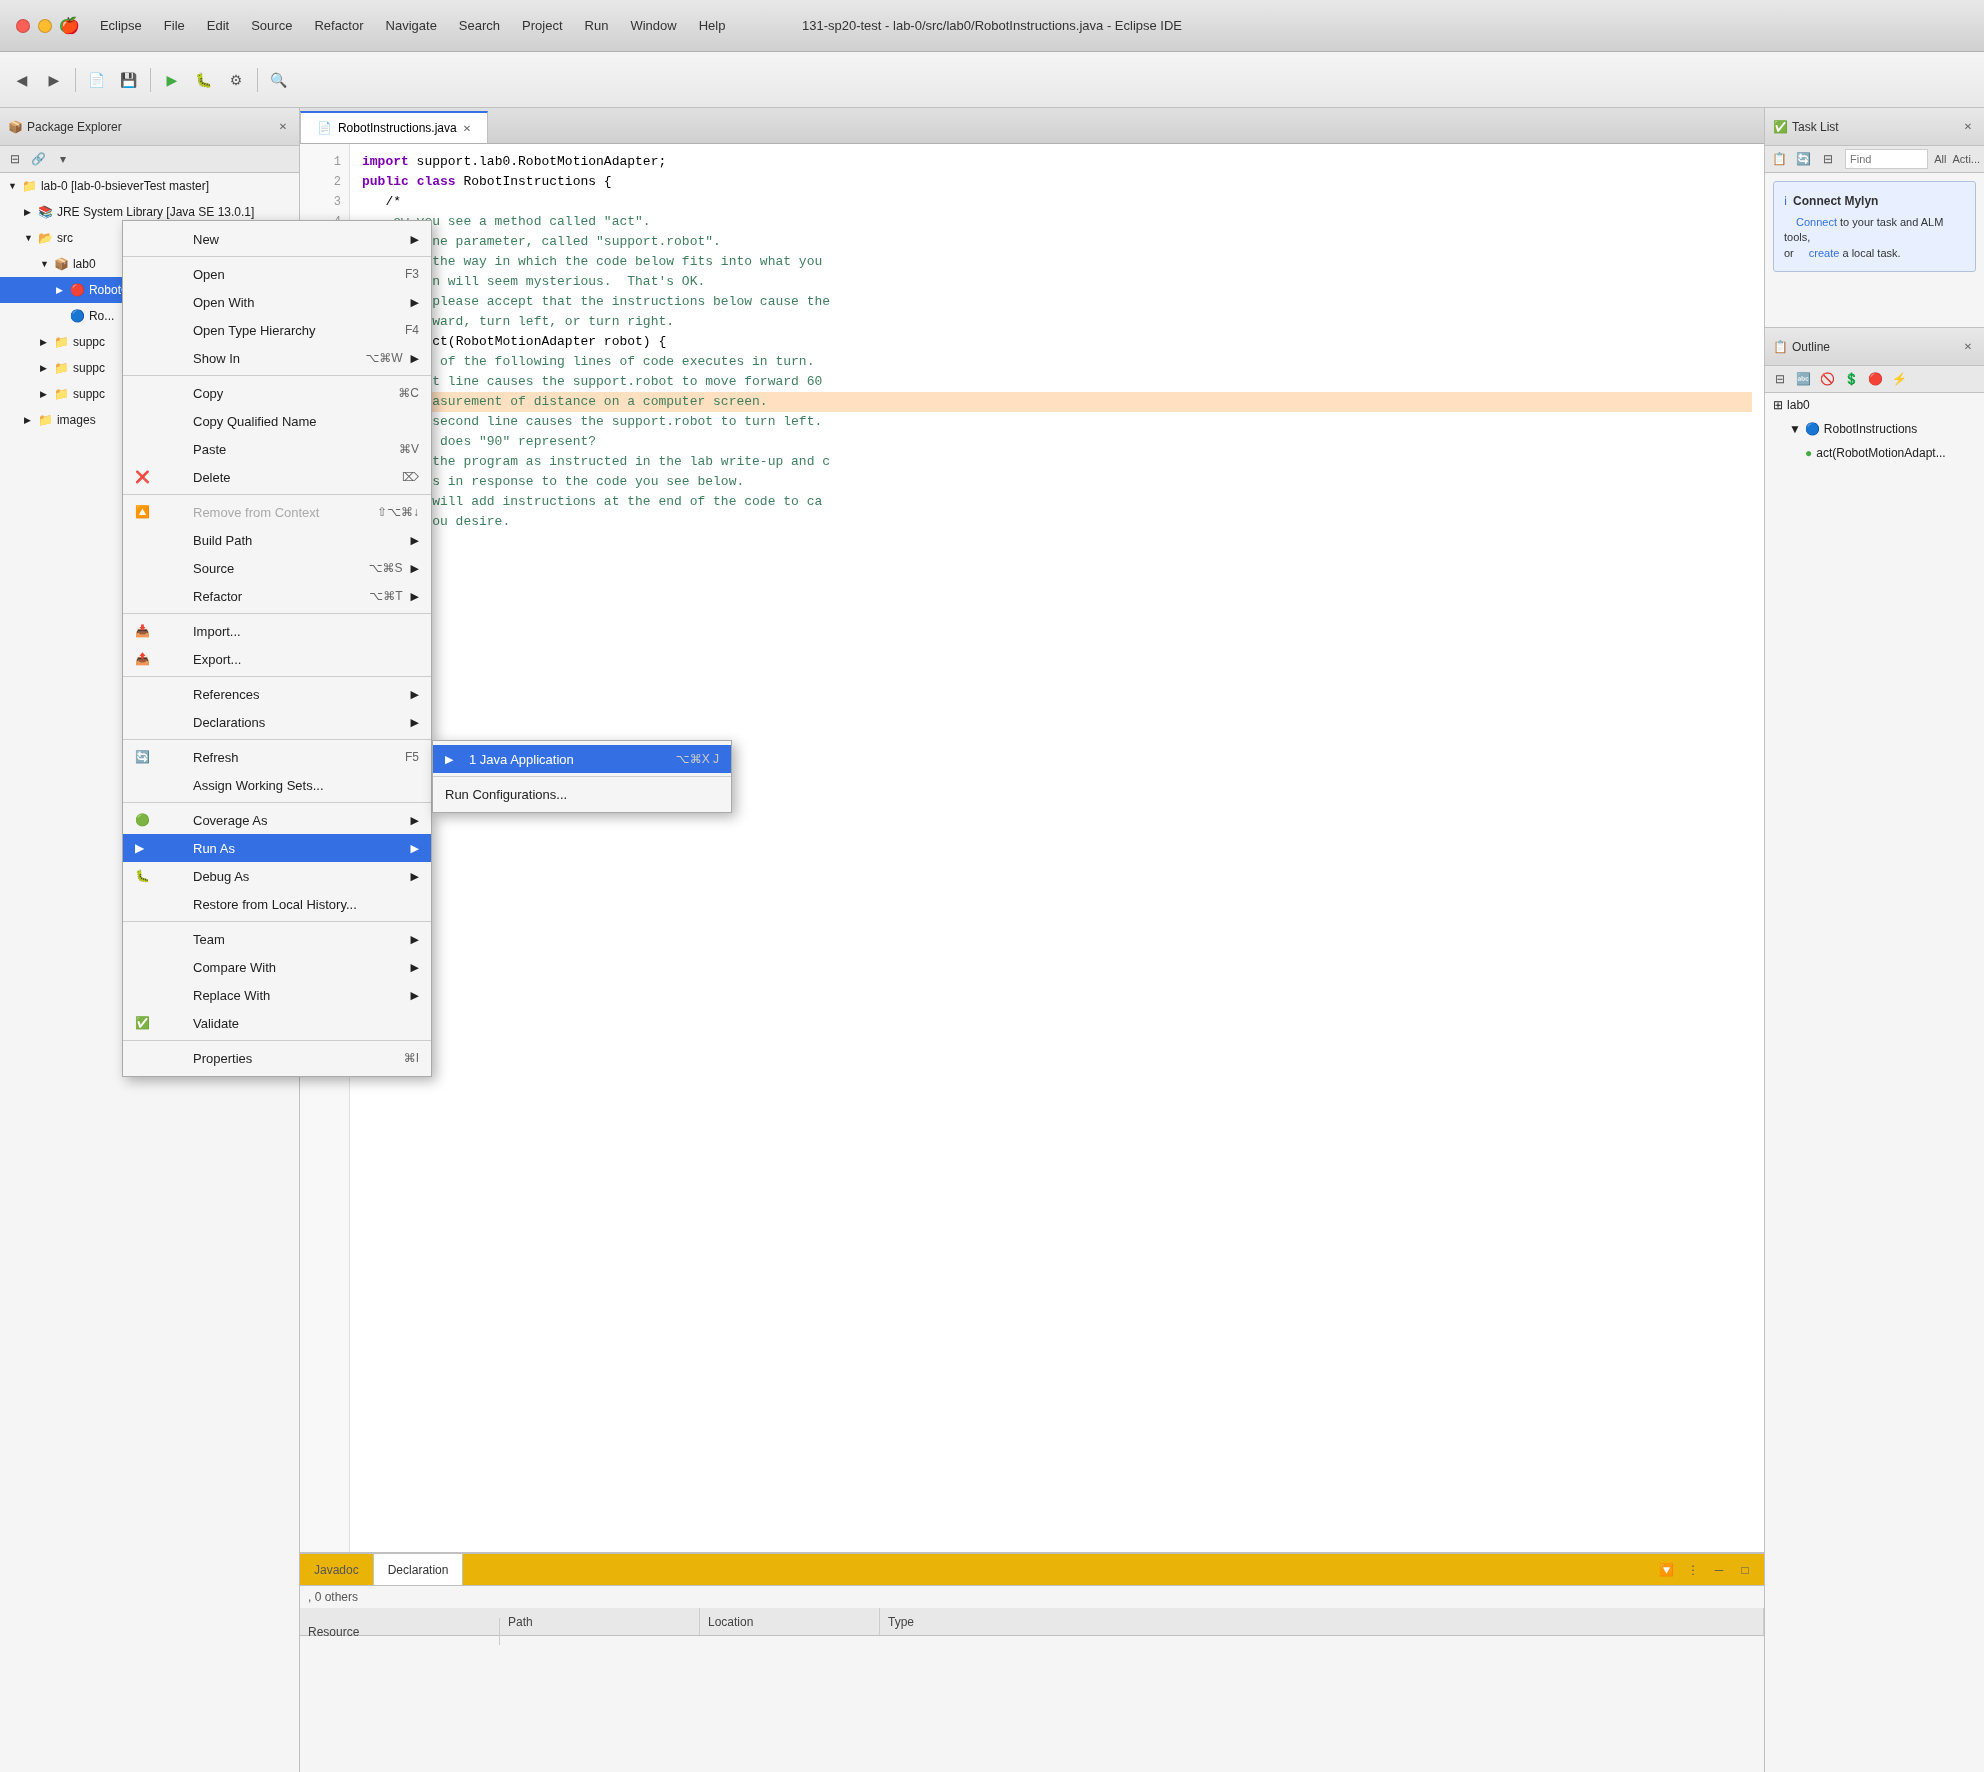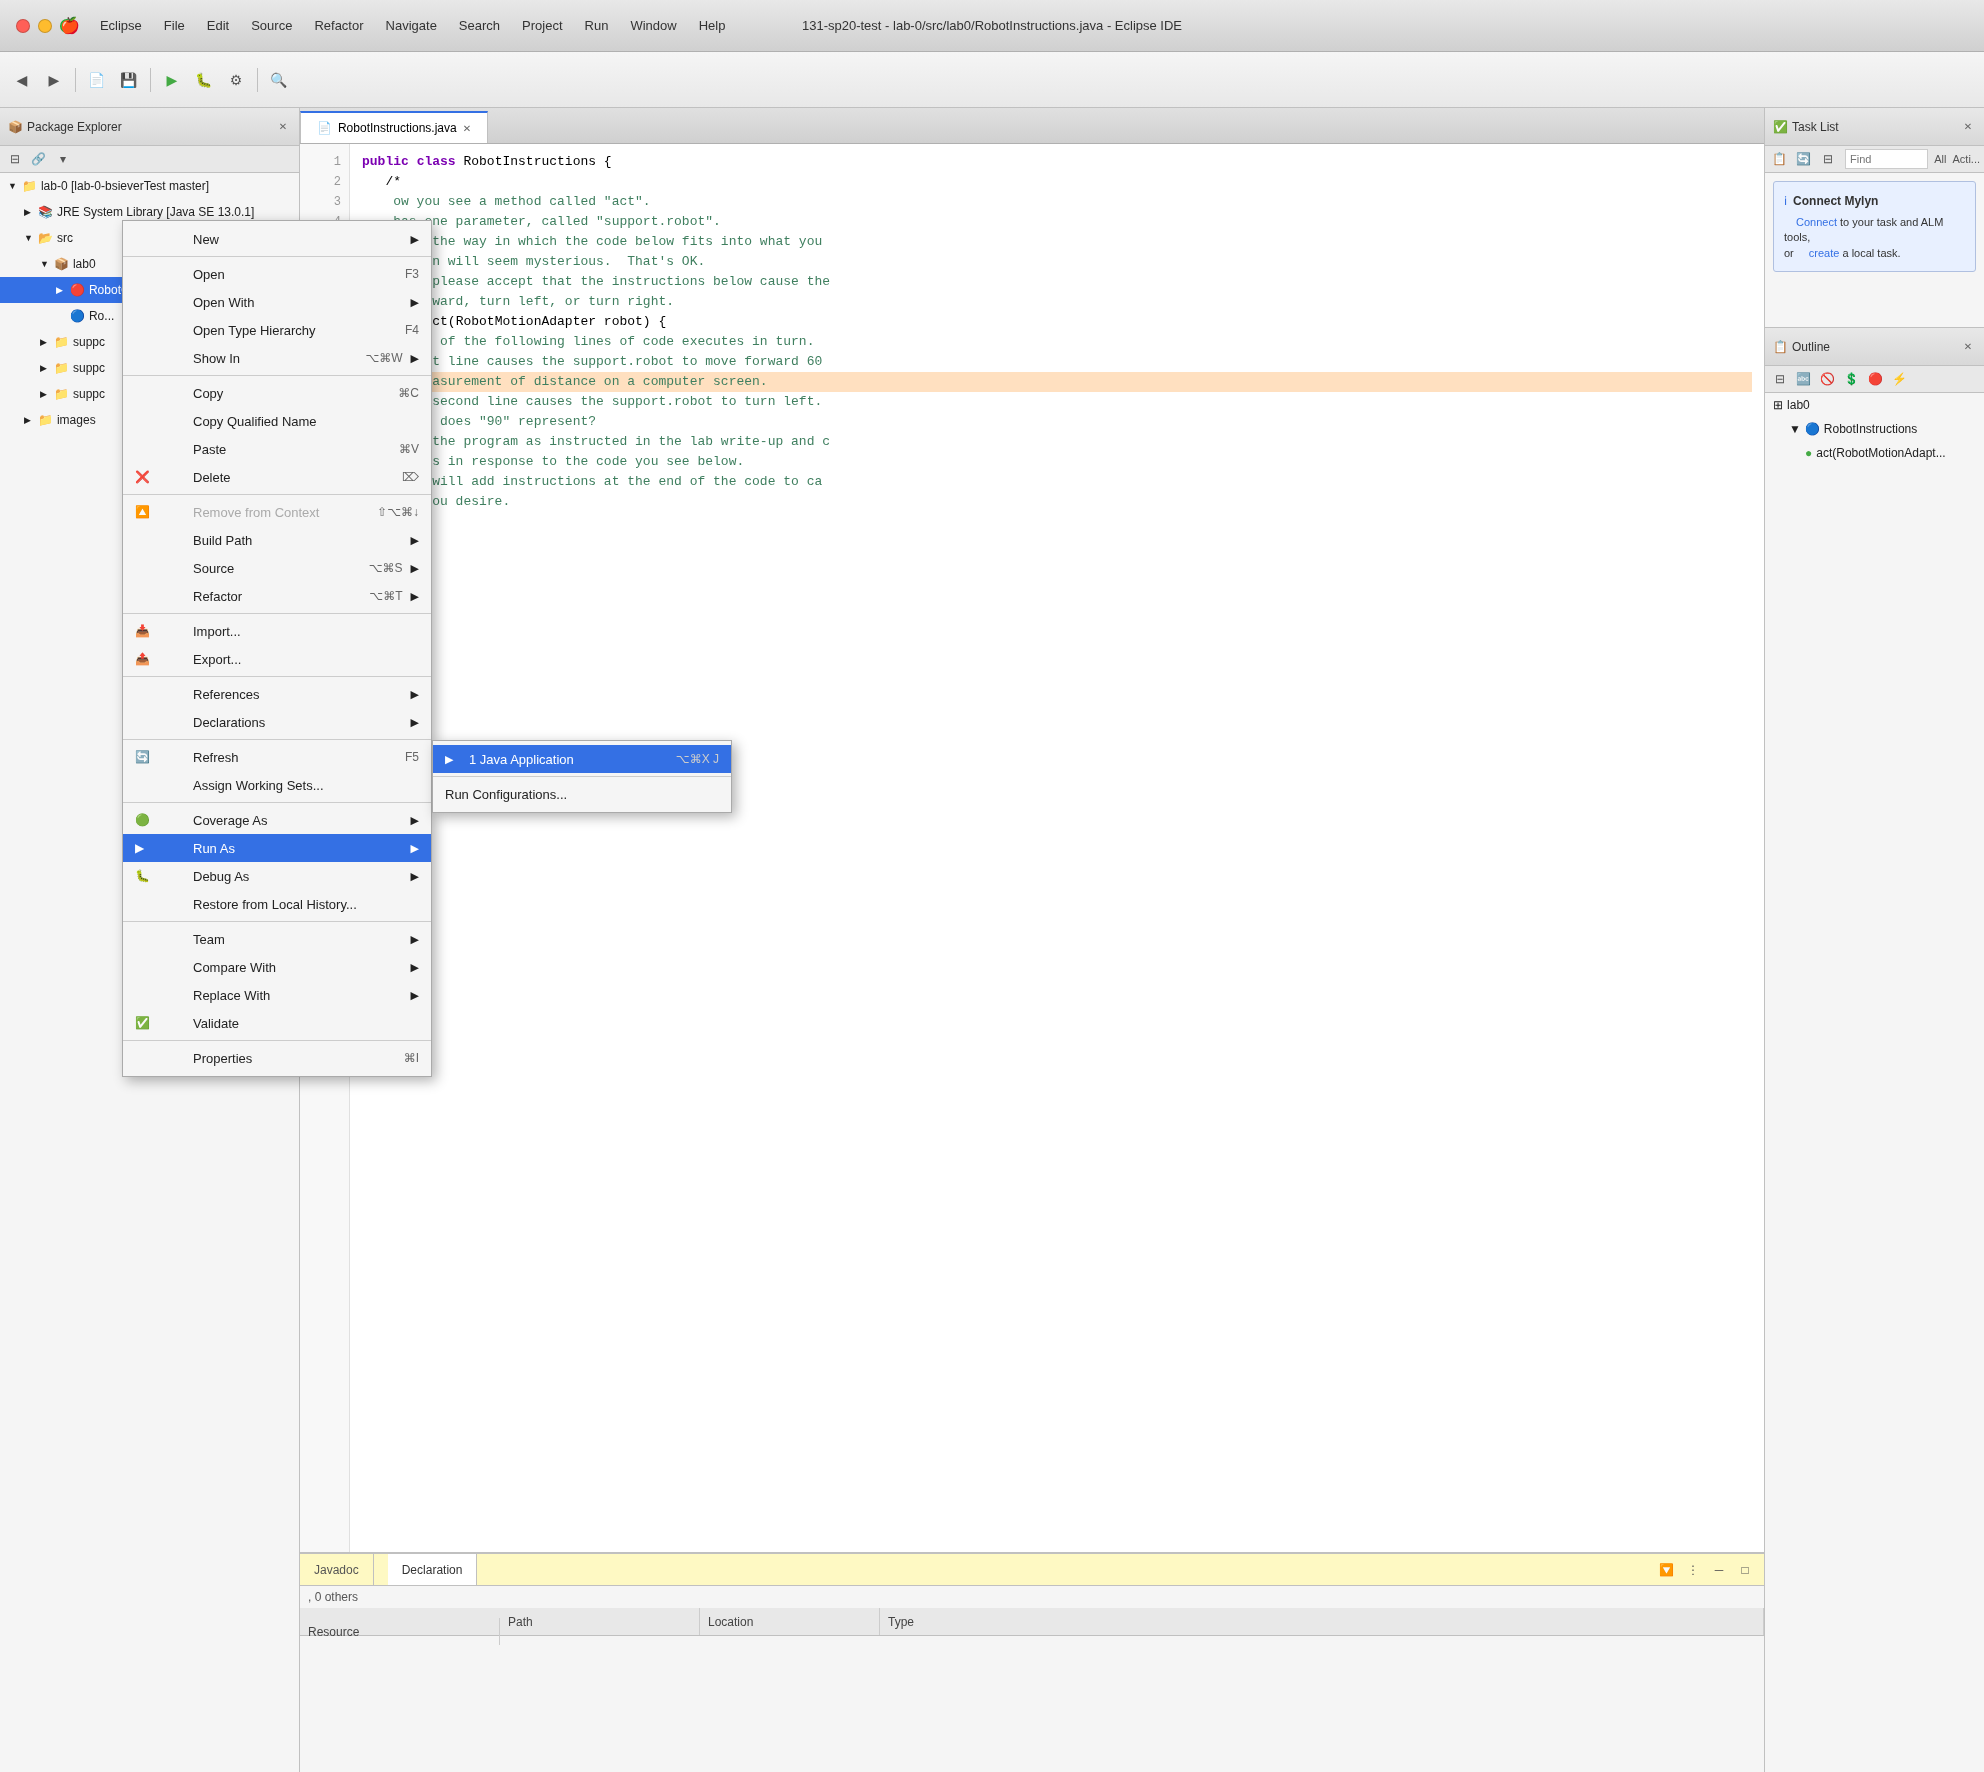--- a/index.html
+++ b/index.html
@@ -207,25 +207,25 @@
     
     .bottom-panel {
       height: 220px;
       border-top: 2px solid #c0c0c0;
       background: #f5f5f5;
       display: flex;
       flex-direction: column;
     }
     .bottom-tab-bar {
       height: 32px;
-      background: #fef9c3;
+      background: #eab308;
       border-bottom: 1px solid #c0c0c0;
       display: flex;
       align-items: center;
-      gap: 14px;
+      gap: 0;
     }
     .bottom-tab {
       height: 100%;
       padding: 0 14px;
       display: flex;
       align-items: center;
       font-size: 12px;
       cursor: pointer;
       border-right: 1px solid #c0c0c0;
       color: #555;
@@ -504,20 +504,21 @@
           <div>1</div>
           <div>2</div>
           <div>3</div>
           <div>4</div>
           <div>5</div>
           <div>6</div>
           <div>7◯</div>
         </div>
         <div class="code-area">
           <span class="code-line"></span>
+          <span class="code-line"><span class="kw">import</span> support.lab0.RobotMotionAdapter;</span>
           <span class="code-line"></span>
           <span class="code-line"><span class="kw">public</span> <span class="kw">class</span> RobotInstructions {</span>
           <span class="code-line"></span>
           <span class="code-line">   /*</span>
           <span class="code-line comment">    ow you see a method called "act".</span>
           <span class="code-line comment">    has one parameter, called "support.robot".</span>
           <span class="code-line comment">    now, the way in which the code below fits into what you</span>
           <span class="code-line comment">    screen will seem mysterious.  That's OK.</span>
           <span class="code-line"></span>
           <span class="code-line comment">    now, please accept that the instructions below cause the</span>

